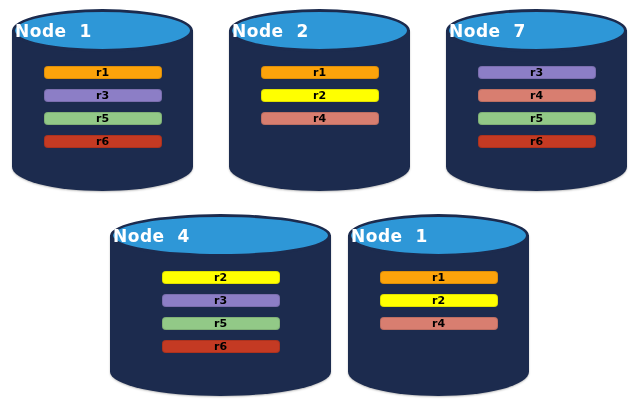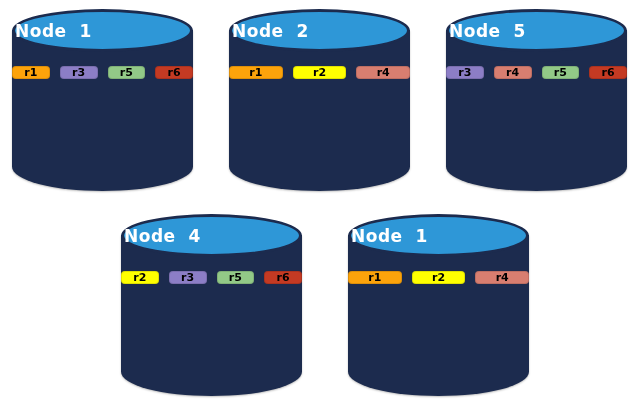--- a/index.html
+++ b/index.html
@@ -17,21 +17,21 @@
   }
   .node {
     position: absolute;
     width: 181px;
     height: 182px;
   }
   
   .node:nth-child(1) { left: 12px;  top: 9px; }
   .node:nth-child(2) { left: 229px; top: 9px; }
   .node:nth-child(3) { left: 446px; top: 9px; }
-  .node:nth-child(4) { left: 121px; top: 214px; }
+  .node:nth-child(4) { left: 110px; top: 214px; padding-left: 40px; }
   .node:nth-child(5) { left: 348px; top: 214px; }
 
   .cyl-body {
     position: absolute;
     left: 0; right: 0;
     top: 21px; bottom: 0;
     border-radius: 0 0 50% 50% / 0 0 15% 15%;
     box-shadow: 0 1px 2px rgba(0,0,0,0.25);
   }
   .cyl-top {
@@ -53,20 +53,21 @@
     font-size: 17px;
     letter-spacing: 0.5px;
     white-space: pre;
     text-align: center;
   }
   .bars {
     position: absolute;
     left: 0; right: 0;
     top: 57px;
     display: flex;
+    flex-direction: column;
     align-items: center;
     gap: 10px;
     z-index: 3;
   }
   .bar {
     width: 118px;
     height: 13px;
     border-radius: 4px;
     display: flex;
     align-items: center;
@@ -116,21 +117,21 @@
           <span class="bar-label" style="color: rgb(0, 0, 0);">r2</span>
         </div>
         <div class="bar" style="background: rgb(216, 126, 112);">
           <span class="bar-label" style="color: rgb(0, 0, 0);">r4</span>
         </div>
       </div>
     </div>
     <div class="node">
       <div class="cyl-body" style="background: rgb(28, 43, 78);"></div>
       <div class="cyl-top" style="background: rgb(46, 151, 215); border-color: rgb(28, 43, 78);">
-        <div class="node-title" style="color: rgb(255, 255, 255);">Node  5</div>
+        <div class="node-title" style="color: rgb(255, 255, 255);">Node  7</div>
       </div>
       <div class="bars">
         <div class="bar" style="background: rgb(140, 126, 198);">
           <span class="bar-label" style="color: rgb(0, 0, 0);">r3</span>
         </div>
         <div class="bar" style="background: rgb(216, 126, 112);">
           <span class="bar-label" style="color: rgb(0, 0, 0);">r4</span>
         </div>
         <div class="bar" style="background: rgb(146, 201, 135);">
           <span class="bar-label" style="color: rgb(0, 0, 0);">r5</span>

